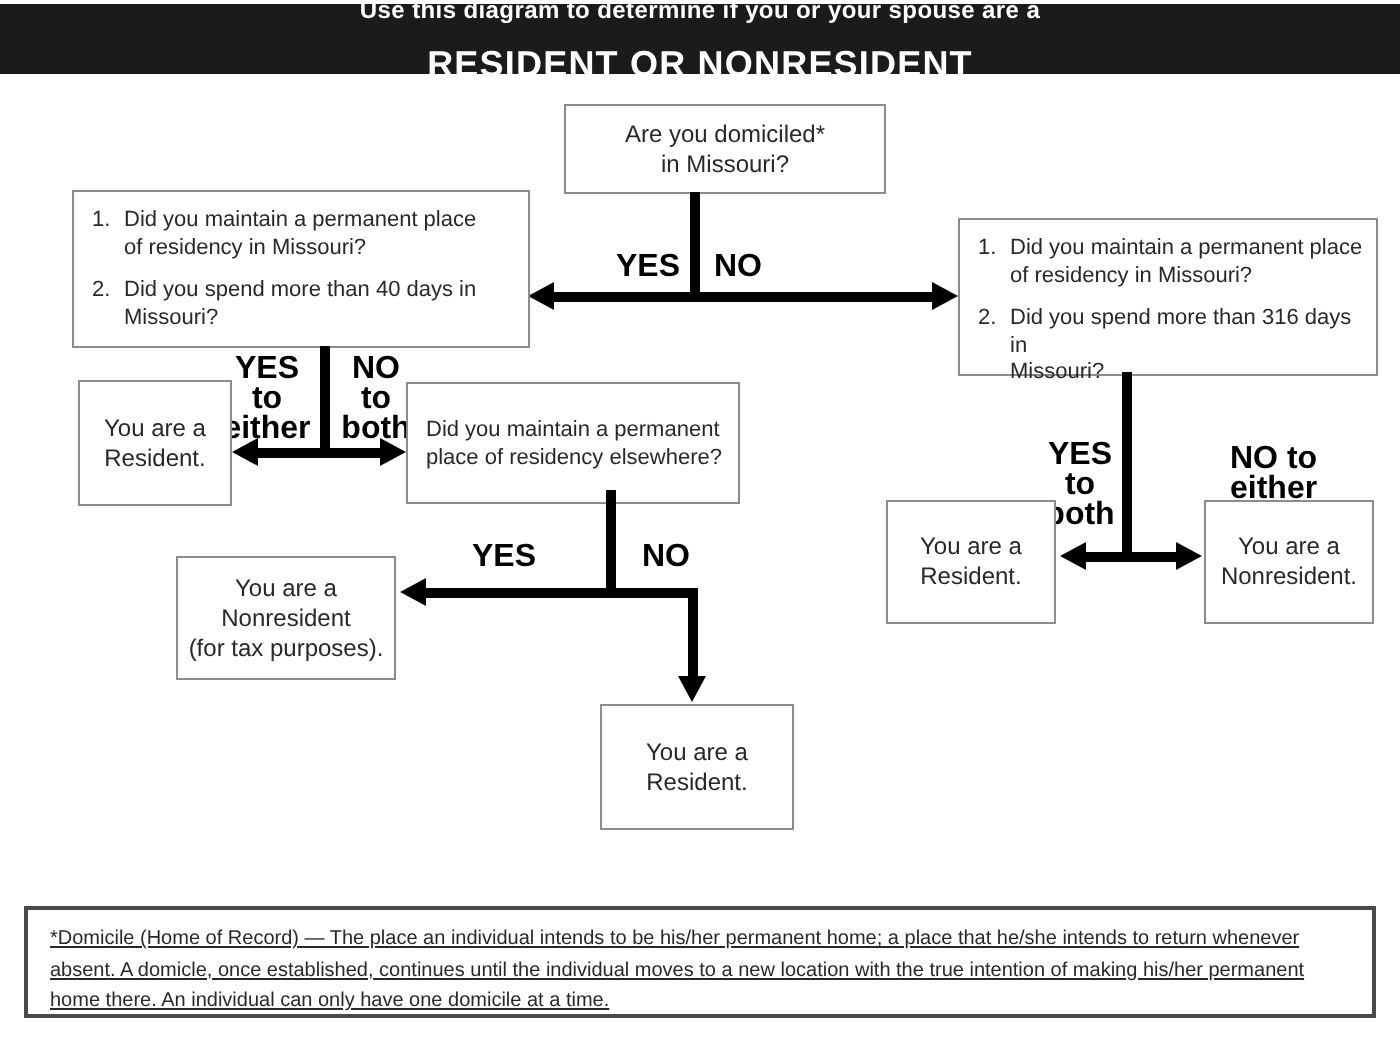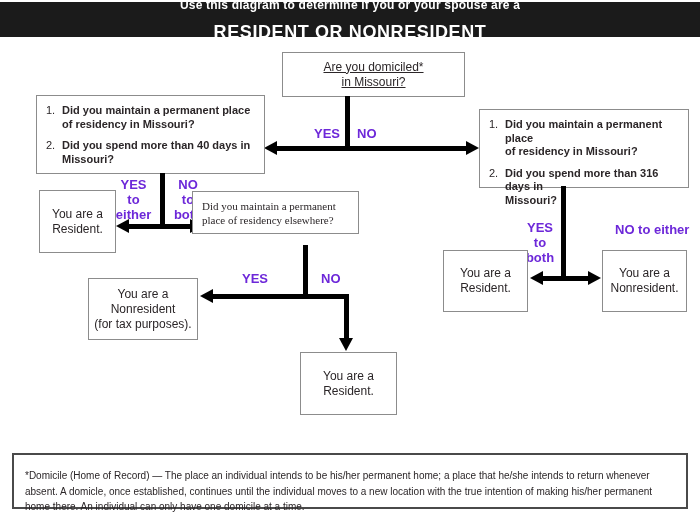--- a/index.html
+++ b/index.html
@@ -14,56 +14,56 @@
   .banner-title{font-size:18px;font-weight:700;line-height:19px;letter-spacing:.6px;margin-top:11px;}
 
   
   .box{position:absolute;background:#fff;border:1px solid var(--box_border,#8c8c8c);
        box-sizing:border-box;color:var(--text,#2b2628);}
   .cbox{display:flex;align-items:center;justify-content:center;text-align:center;
         white-space:pre-line;font-size:12px;line-height:15px;}
   .qbox{padding:8px 4px 6px 9px;font-size:11px;line-height:13.5px;}
   .qitem{display:flex;margin-bottom:8px;}
   .qnum{width:16px;flex:none;}
-  .qtext{white-space:pre-line;font-weight:bold;}
+  .qtext{white-space:pre-line;}
   .lbox{display:flex;align-items:center;text-align:left;white-space:pre-line;
         font-size:11px;line-height:14px;padding-left:9px;}
 
   
   .ln{position:absolute;background:var(--arrow,#000);}
   .arr{position:absolute;width:0;height:0;}
   .arr-left{border-top:7px solid transparent;border-bottom:7px solid transparent;
             border-right:13px solid var(--arrow,#000);}
   .arr-right{border-top:7px solid transparent;border-bottom:7px solid transparent;
              border-left:13px solid var(--arrow,#000);}
   .arr-down{border-left:7px solid transparent;border-right:7px solid transparent;
             border-top:13px solid var(--arrow,#000);}
 
   
-  .lbl{position:absolute;font-weight:700;color:#6d28d9;font-size:13px;line-height:15px;
+  .lbl{position:absolute;font-weight:700;color:#000000;font-size:16px;line-height:15px;
        white-space:pre-line;text-align:center;}
   .lbl-r{text-align:right;}
   .lbl-l{text-align:left;}
 
   
   .footnote{position:absolute;left:12px;top:453px;width:676px;height:56px;
             border:2px solid #4a4a4a;box-sizing:border-box;background:#fff;
-            padding:13px 11px;font-size:10px;line-height:15.5px;color:var(--text,#2b2628);}
+            padding:7px 11px;font-size:10px;line-height:15.5px;color:var(--text,#2b2628);text-decoration:underline;}
 </style>
 </head>
 <body>
 
 <div id="page">
 
   <div class="banner">
     <div class="banner-sub">Use this diagram to determine if you or your spouse are a</div>
     <div class="banner-title">RESIDENT OR NONRESIDENT</div>
   </div>
 
-  <div class="box cbox" style="left:282px;top:52px;width:183px;height:45px;text-decoration:underline;">Are you domiciled*
+  <div class="box cbox" style="left:282px;top:52px;width:161px;height:45px;">Are you domiciled*
 in Missouri?</div>
 
   <div class="ln" style="left:345px;top:96px;width:5px;height:53px;"></div>
   <div class="ln" style="left:276px;top:146px;width:191px;height:5px;"></div>
   <div class="arr arr-left" style="left:264px;top:141px;"></div>
   <div class="arr arr-right" style="left:466px;top:141px;"></div>
   <div class="lbl lbl-r" style="left:302px;top:126px;width:38px;">YES</div>
   <div class="lbl lbl-l" style="left:357px;top:126px;width:36px;">NO</div>
 
   <div class="box qbox" style="left:36px;top:95px;width:229px;height:79px;">
@@ -99,21 +99,21 @@
   <div class="lbl" style="left:110px;top:177px;width:47px;">YES
 to
 either</div>
   <div class="lbl" style="left:168px;top:177px;width:40px;">NO
 to
 both</div>
 
   <div class="box cbox" style="left:39px;top:190px;width:77px;height:63px;">You are a
 Resident.</div>
 
-  <div class="box lbox" style="left:192px;top:191px;width:167px;height:43px;font-family:Liberation Serif, serif;">Did you maintain a permanent
+  <div class="box lbox" style="left:203px;top:191px;width:167px;height:61px;">Did you maintain a permanent
 place of residency elsewhere?</div>
 
   <div class="ln" style="left:303px;top:245px;width:5px;height:54px;"></div>
   <div class="ln" style="left:213px;top:294px;width:136px;height:5px;"></div>
   <div class="arr arr-left" style="left:200px;top:289px;"></div>
   <div class="ln" style="left:344px;top:294px;width:5px;height:45px;"></div>
   <div class="arr arr-down" style="left:339px;top:338px;"></div>
   <div class="lbl lbl-r" style="left:228px;top:271px;width:40px;">YES</div>
   <div class="lbl lbl-l" style="left:321px;top:271px;width:36px;">NO</div>
 

